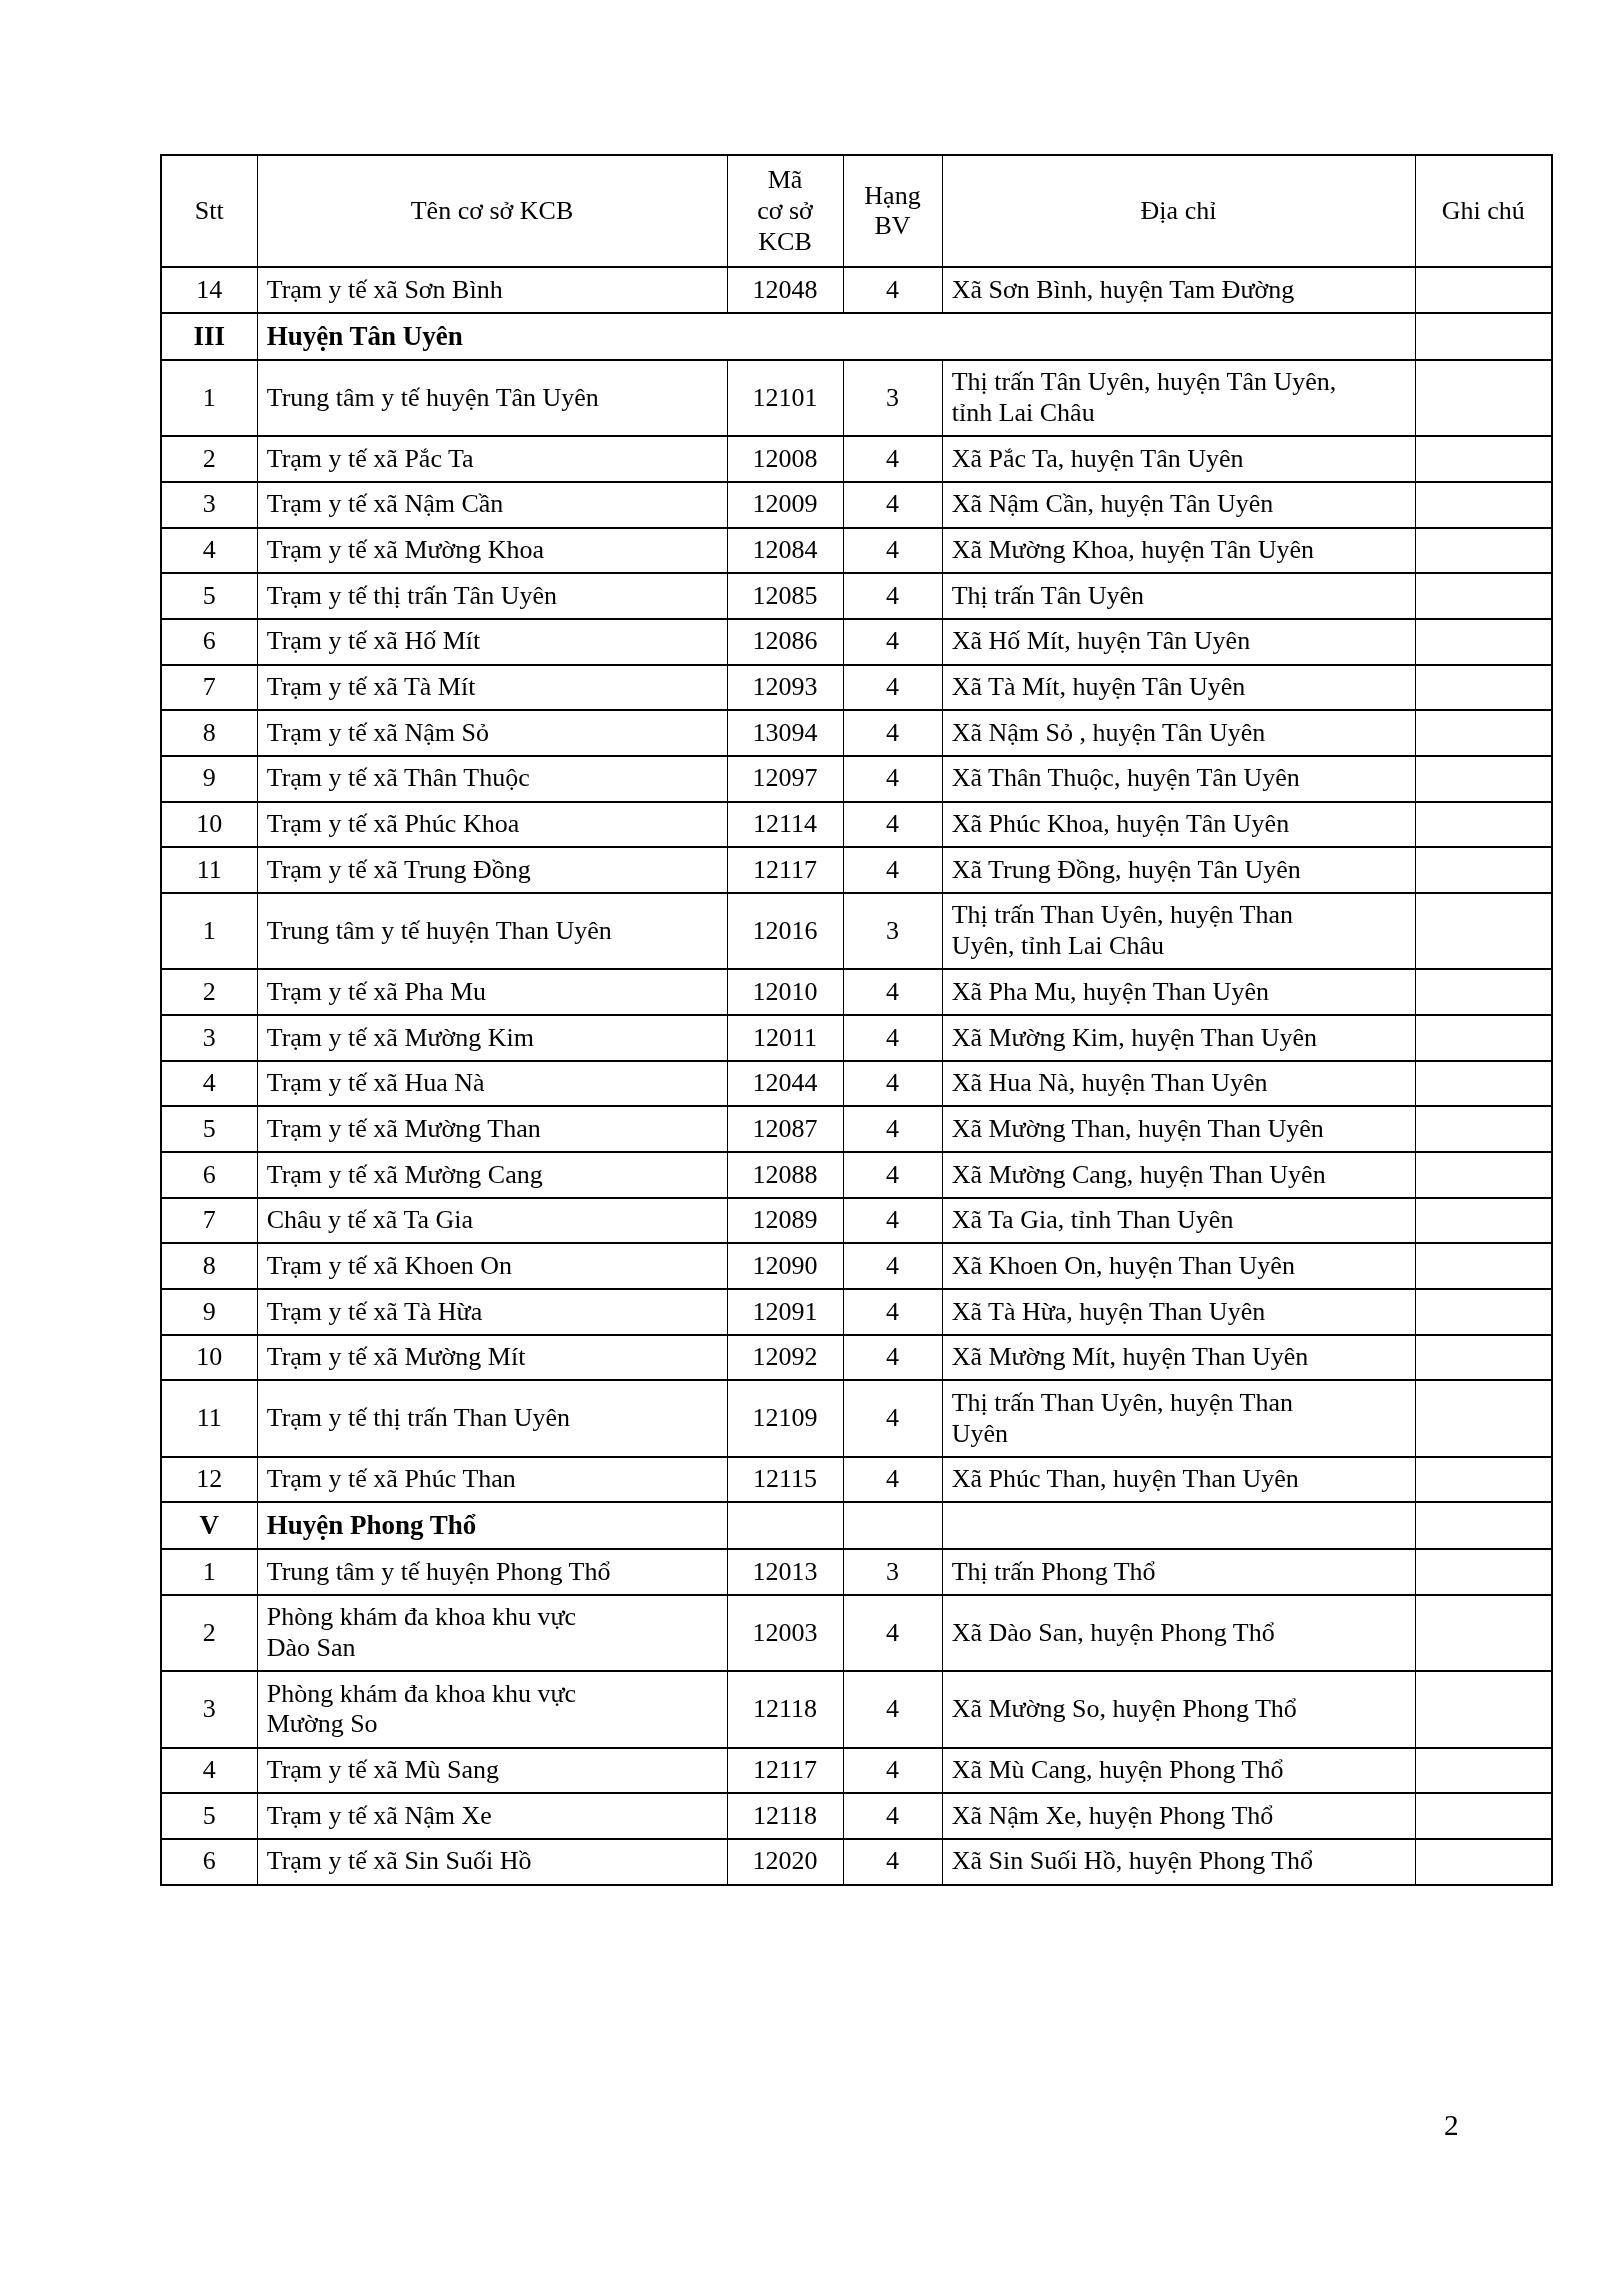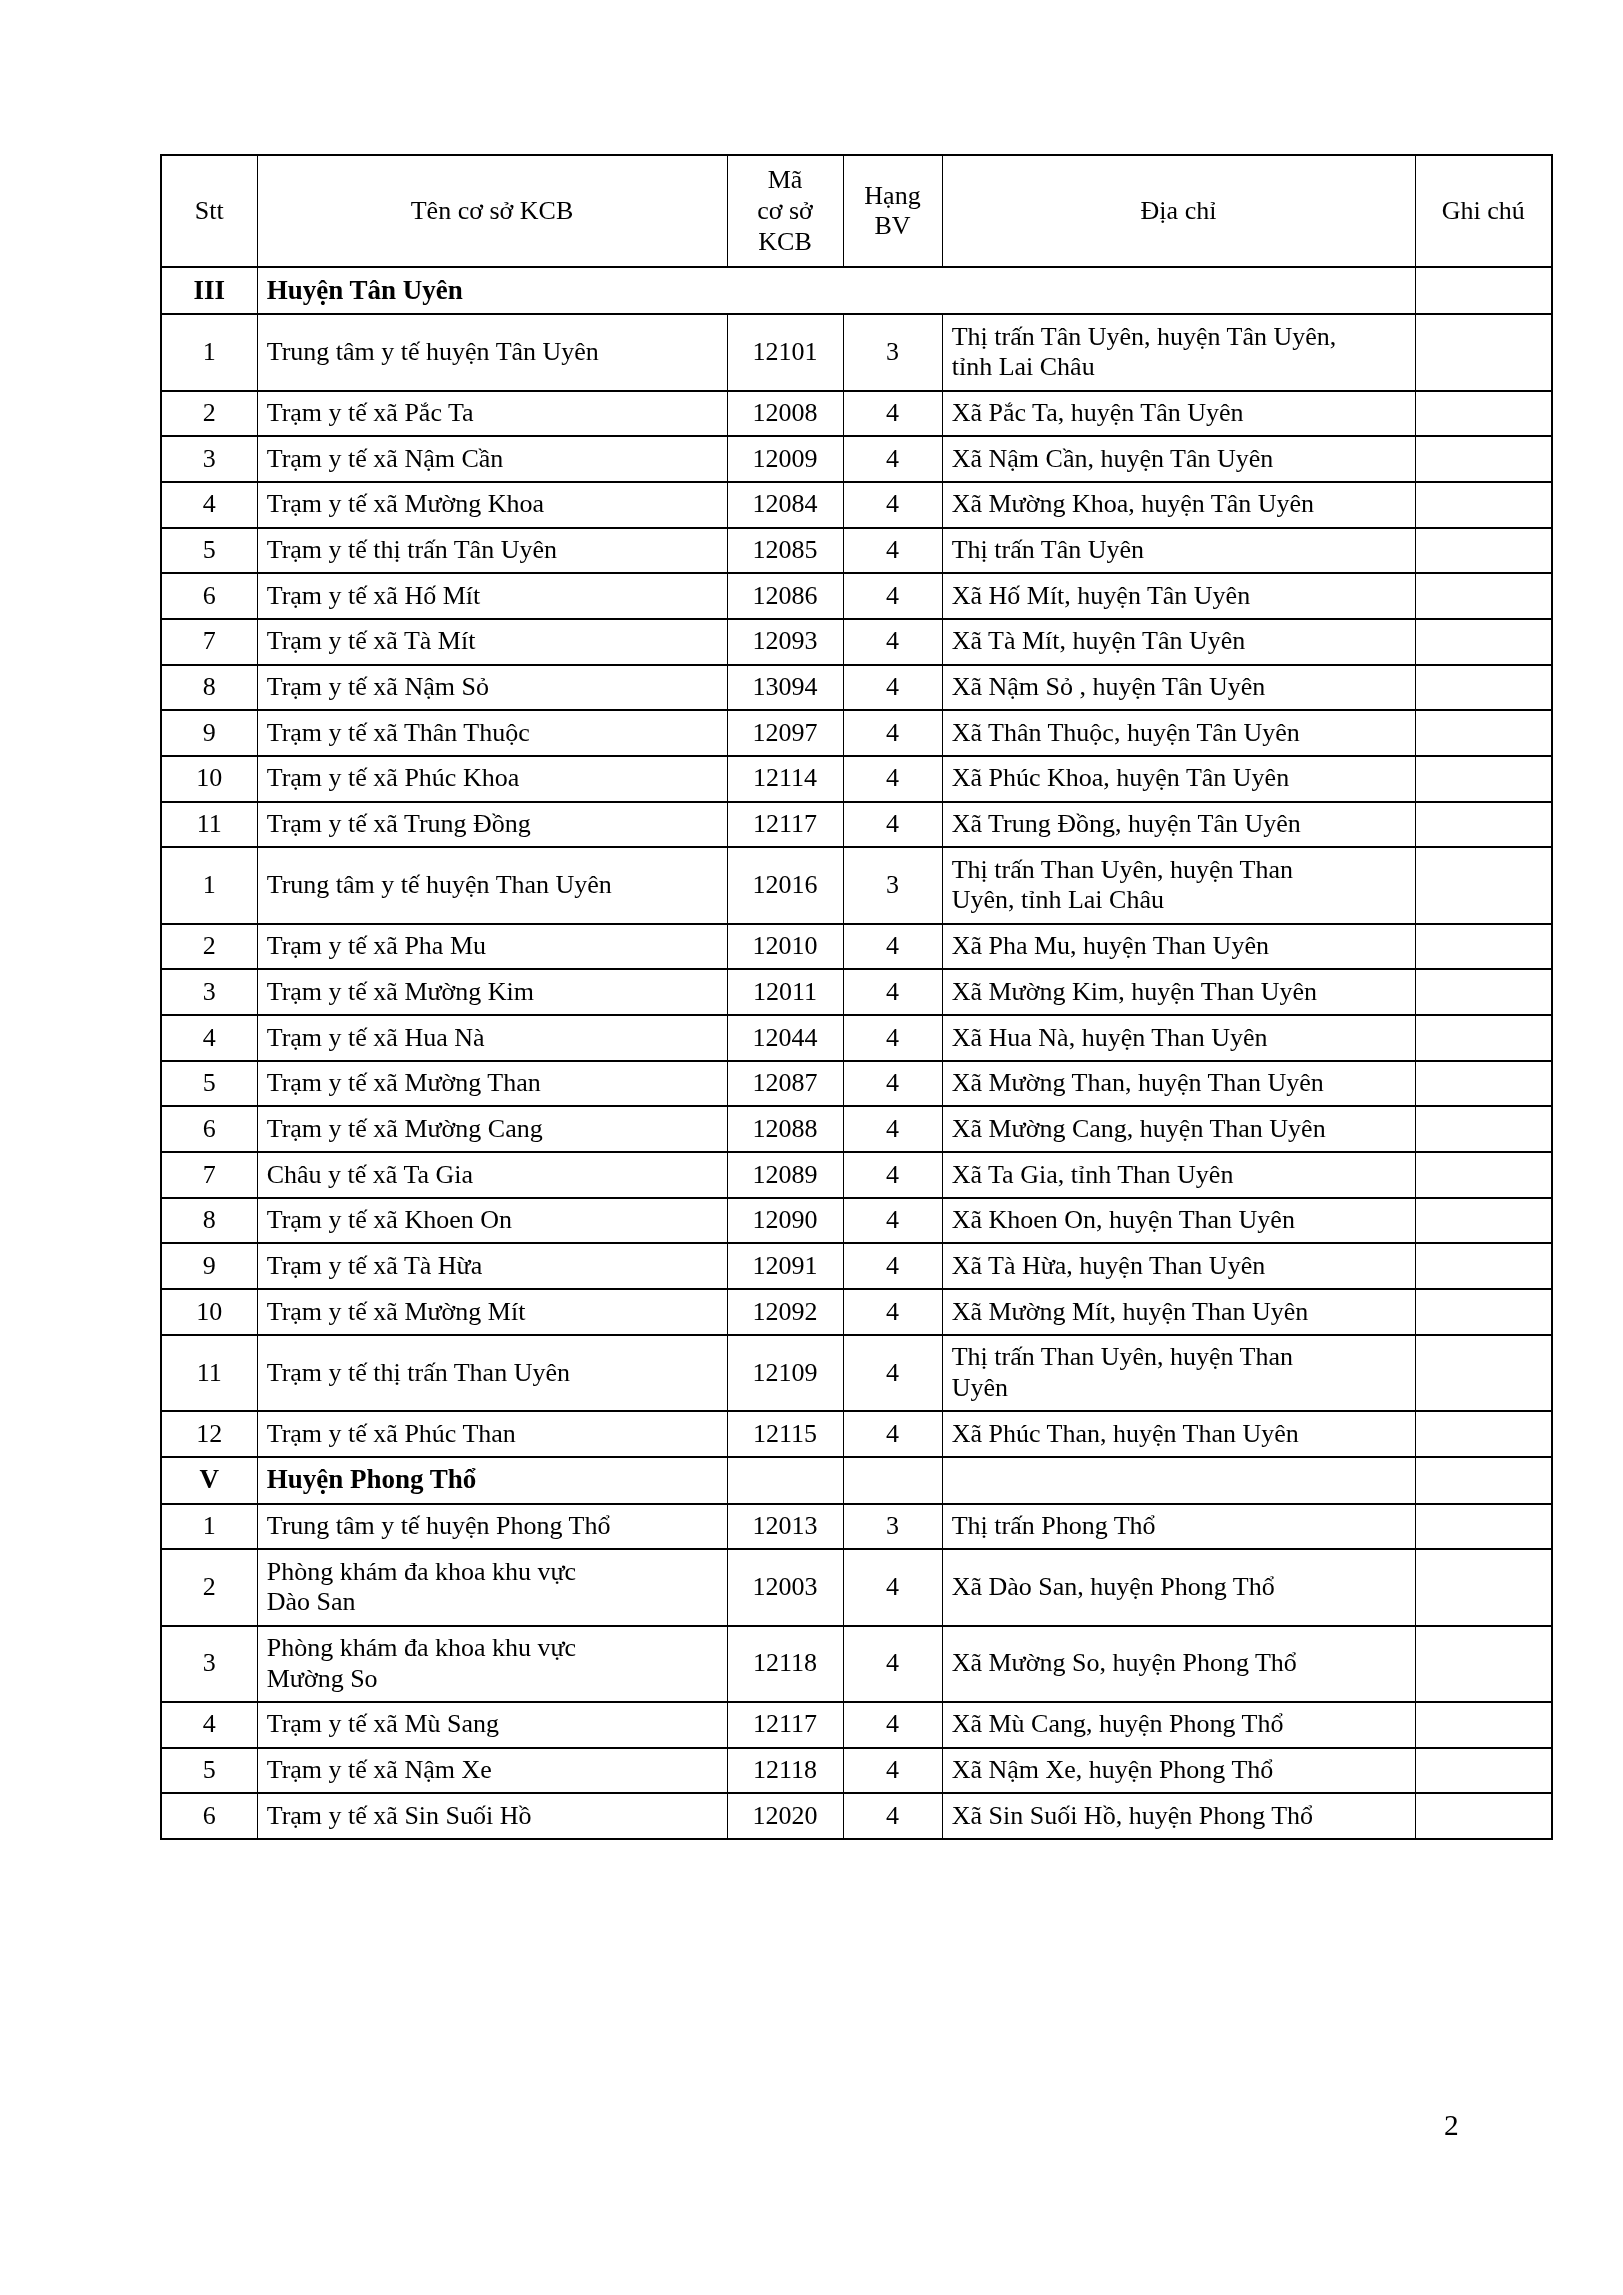--- a/index.html
+++ b/index.html
@@ -74,20 +74,28 @@
         <th>Mã
 cơ sở
 KCB</th>
         <th>Hạng
 BV</th>
         <th>Địa chỉ</th>
         <th>Ghi chú</th>
       </tr>
     </thead>
     <tbody>
+        <tr class="data">
+          <td class="c-stt">14</td>
+          <td class="c-name">Trạm y tế xã Sơn Bình</td>
+          <td class="c-code">12048</td>
+          <td class="c-rank">4</td>
+          <td class="c-address">Xã Sơn Bình, huyện Tam Đường</td>
+          <td class="c-note"></td>
+        </tr>
         <tr class="section">
           <td class="c-stt">III</td>
           <td class="c-name" colspan="4">Huyện Tân Uyên</td>
           <td class="c-note"></td>
         </tr>
         <tr class="data">
           <td class="c-stt">1</td>
           <td class="c-name">Trung tâm y tế huyện Tân Uyên</td>
           <td class="c-code">12101</td>
           <td class="c-rank">3</td>

